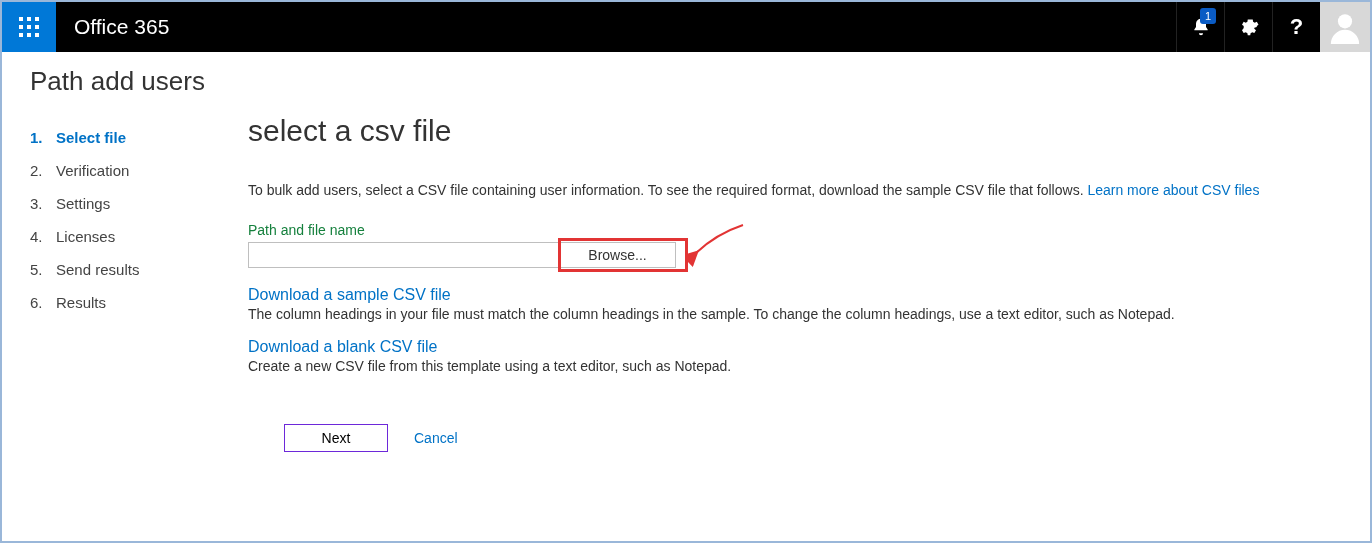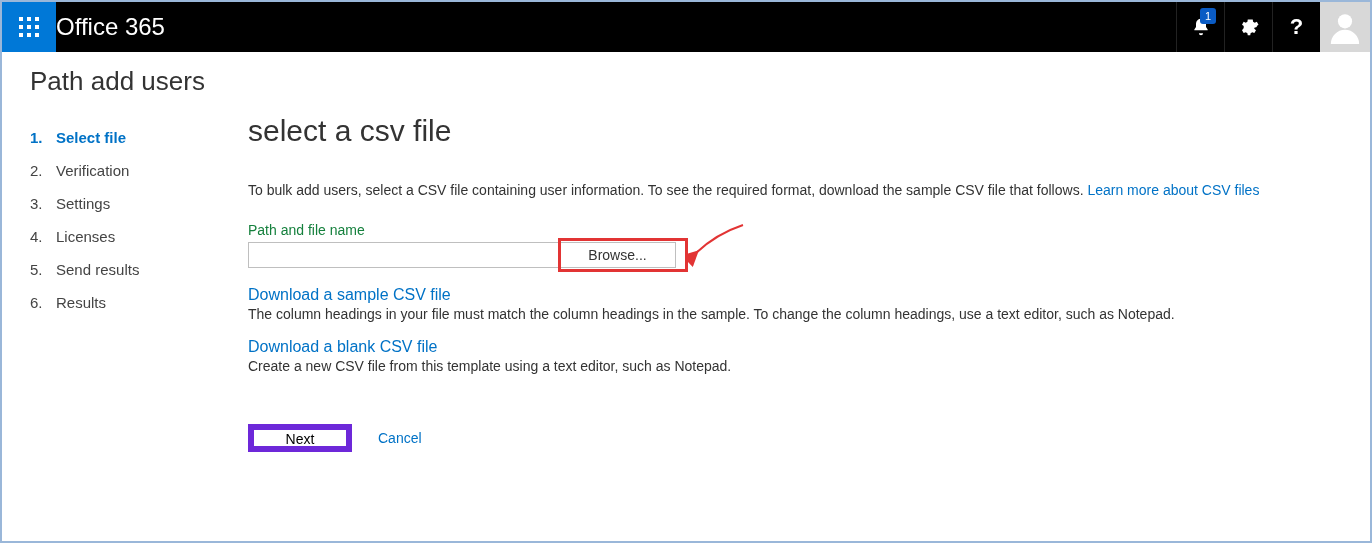--- a/index.html
+++ b/index.html
@@ -27,21 +27,22 @@
     background: #0078d7;
     display: flex;
     align-items: center;
     justify-content: center;
     cursor: pointer;
   }
   .waffle svg { fill: #fff; }
   .brand {
     display: flex;
     align-items: center;
-    font-size: 24px;
+    padding-left: 18px;
+    font-size: 21px;
     font-weight: 400;
   }
   .header-spacer { flex: 1; }
   .header-icon {
     width: 48px;
     display: flex;
     align-items: center;
     justify-content: center;
     border-left: 1px solid #222;
     cursor: pointer;
@@ -180,23 +181,24 @@
   .actions {
     margin-top: 50px;
     display: flex;
     align-items: center;
     gap: 26px;
   }
   .next-btn {
     width: 104px;
     height: 28px;
     background: #fff;
-    border: 6px solid #6d28d9;
-    font-size: 14px;
-    cursor: pointer;
+    border: 1px solid #6d28d9;
+    font-size: 14px;
+    cursor: pointer;
+    margin-left: 36px;
   }
   .cancel-link {
     color: #0072c6;
     font-size: 14px;
     cursor: pointer;
   }
 </style>
 </head>
 <body>
 

